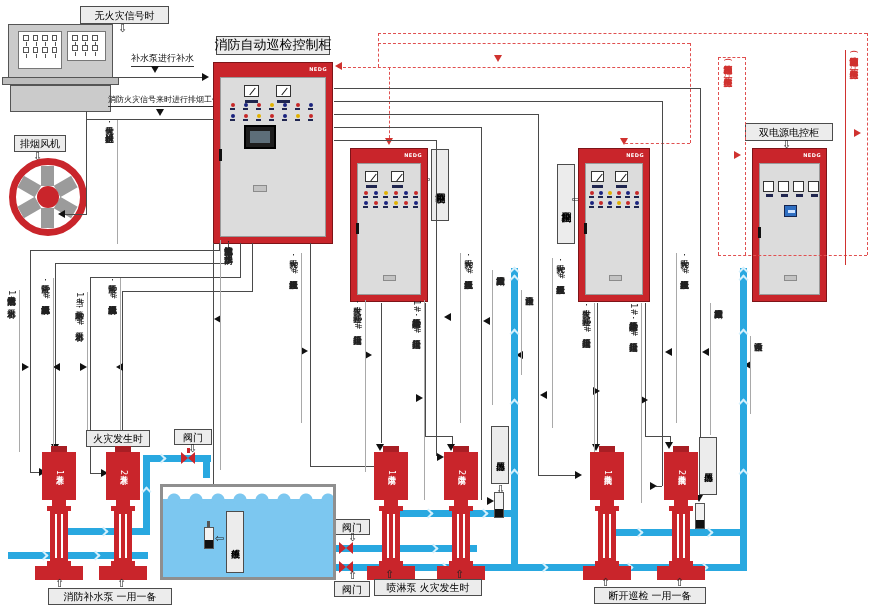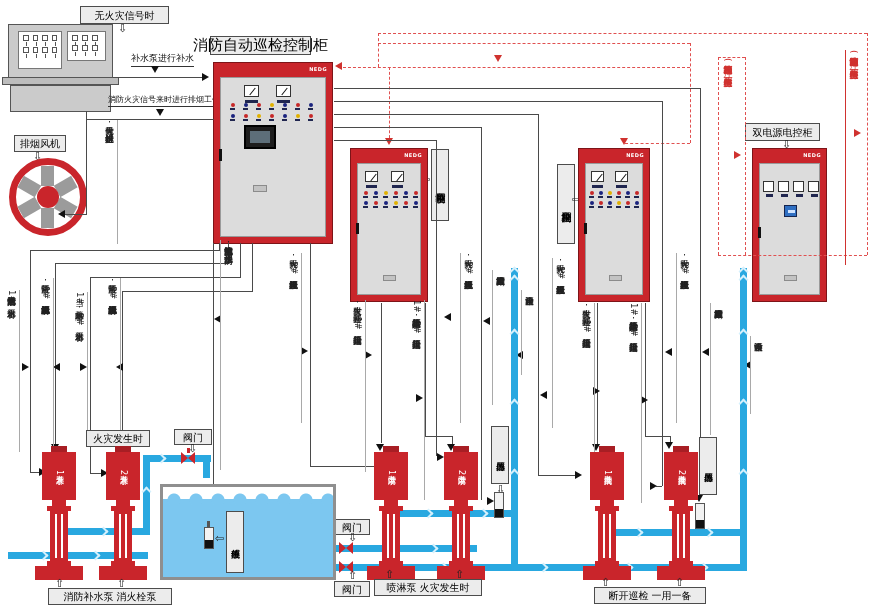--- a/index.html
+++ b/index.html
@@ -118,21 +118,21 @@
     <div class="blade" style="transform:rotate(300deg) translateY(-21px)"></div>
     <div style="position:absolute;left:28px;top:28px;width:22px;height:22px;border-radius:50%;background:#c9252b"></div>
   </div>
 
   <span class="ul" style="left:131px;top:52px">补水泵进行补水</span>
   <i class="td" style="left:151px;top:66px"></i>
   <span class="ul" style="left:108px;top:94px;font-size:8px">消防火灾信号来时进行排烟工作</span>
   <i class="td" style="left:156px;top:109px"></i>
   <div class="vt" style="left:103px;top:120px;height:124px">无火灾信号时，对排烟机进行巡检</div>
 
-  <div class="lb" style="left:210px;top:36px;width:101px;height:19px;font-size:15px">消防自动巡检控制柜</div>
+  <div class="lb" style="left:216px;top:36px;width:114px;height:19px;font-size:13px">消防自动巡检控制柜</div>
   <div class="cab" style="left:213px;top:62px;width:120px;height:182px">
     <span class="brand">NEDG</span>
     <div class="cab-int"></div>
     <div class="meter" style="left:30px;top:22px"></div>
     <div class="meter" style="left:62px;top:22px"></div>
     <div class="mbar" style="left:31px;top:37px;width:13px"></div>
     <div class="mbar" style="left:63px;top:37px;width:13px"></div>
     <span class="lt" style="left:16px;top:40px">
         <b style="background:#c62828"></b>
       </span>
@@ -273,21 +273,21 @@
       <span class="lt" style="left:46px;top:52px">
         <b style="background:#c62828"></b>
       </span>
       <span class="lt" style="left:55px;top:52px">
         <b style="background:#1a237e"></b>
       </span>
     <div class="vent" style="left:30px;top:126px;width:13px;height:6px"></div>
     <div class="handle" style="left:5px;top:74px;height:11px"></div>
   </div>
 
-  <div class="lb" style="left:745px;top:123px;width:75px;height:18px">双电源电控柜</div>
+  <div class="lb" style="left:745px;top:123px;width:88px;height:18px">双电源电控柜</div>
   <span class="ba" style="left:782px;top:139px">⇩</span>
   <div class="cab" style="left:752px;top:148px;width:75px;height:154px">
     <span class="brand">NEDG</span>
     <div class="cab-int"></div>
     <div class="bk4" style="left:10px;top:32px"></div>
     <div class="bk4" style="left:25px;top:32px"></div>
     <div class="bk4" style="left:40px;top:32px"></div>
     <div class="bk4" style="left:55px;top:32px"></div>
     <div class="bsw" style="left:31px;top:56px"></div>
     <div class="vent" style="left:31px;top:126px;width:13px;height:6px"></div>
@@ -562,21 +562,21 @@
       <i class="p-col">
         <i style="left:5px"></i>
         <i style="left:11px"></i>
       </i>
       <i class="p-f2"></i>
       <i class="p-foot"></i>
     </div>
 
   <span class="ba" style="left:55px;top:578px">⇧</span>
   <span class="ba" style="left:117px;top:578px">⇧</span>
-  <div class="lb" style="left:48px;top:588px;width:124px;height:17px">消防补水泵  消火栓泵</div>
+  <div class="lb" style="left:48px;top:588px;width:124px;height:17px">消防补水泵  一用一备</div>
   <span class="ba" style="left:385px;top:569px">⇧</span>
   <span class="ba" style="left:455px;top:569px">⇧</span>
   <div class="lb" style="left:374px;top:579px;width:108px;height:17px">喷淋泵  火灾发生时</div>
   <span class="ba" style="left:601px;top:577px">⇧</span>
   <span class="ba" style="left:675px;top:577px">⇧</span>
   <div class="lb" style="left:594px;top:587px;width:112px;height:17px">断开巡检  一用一备</div>
 
 </div>
 
 </body></html>

